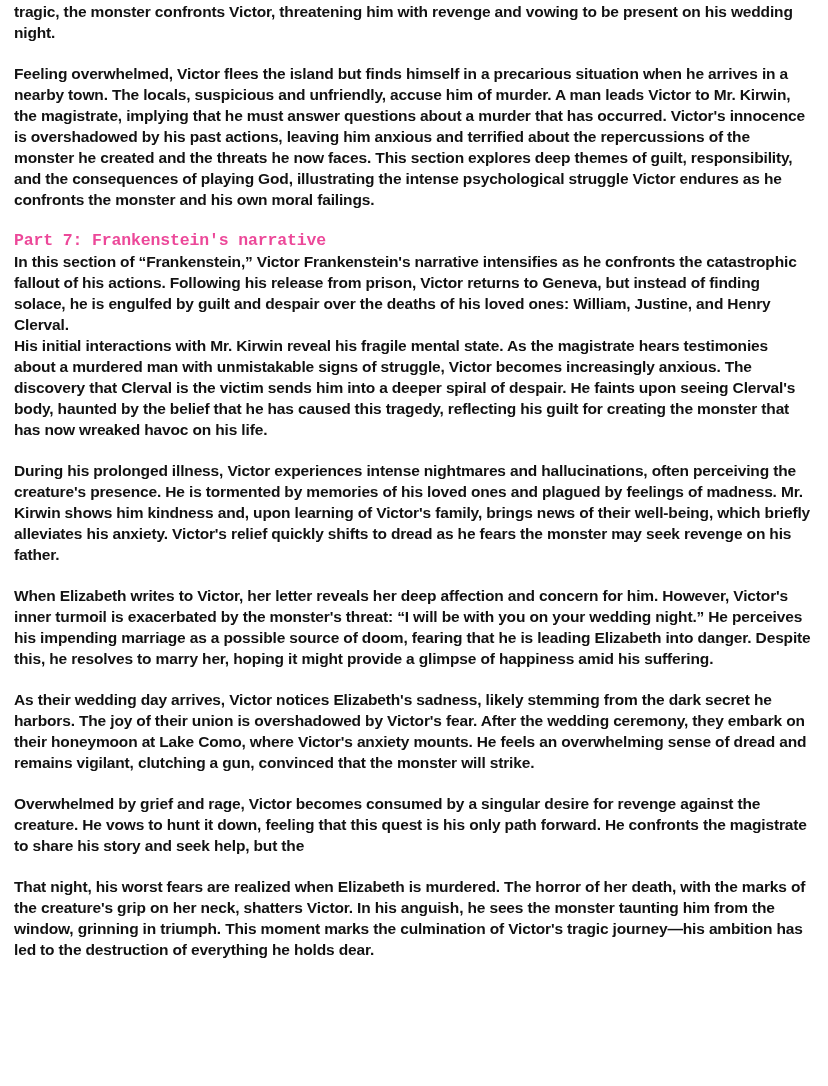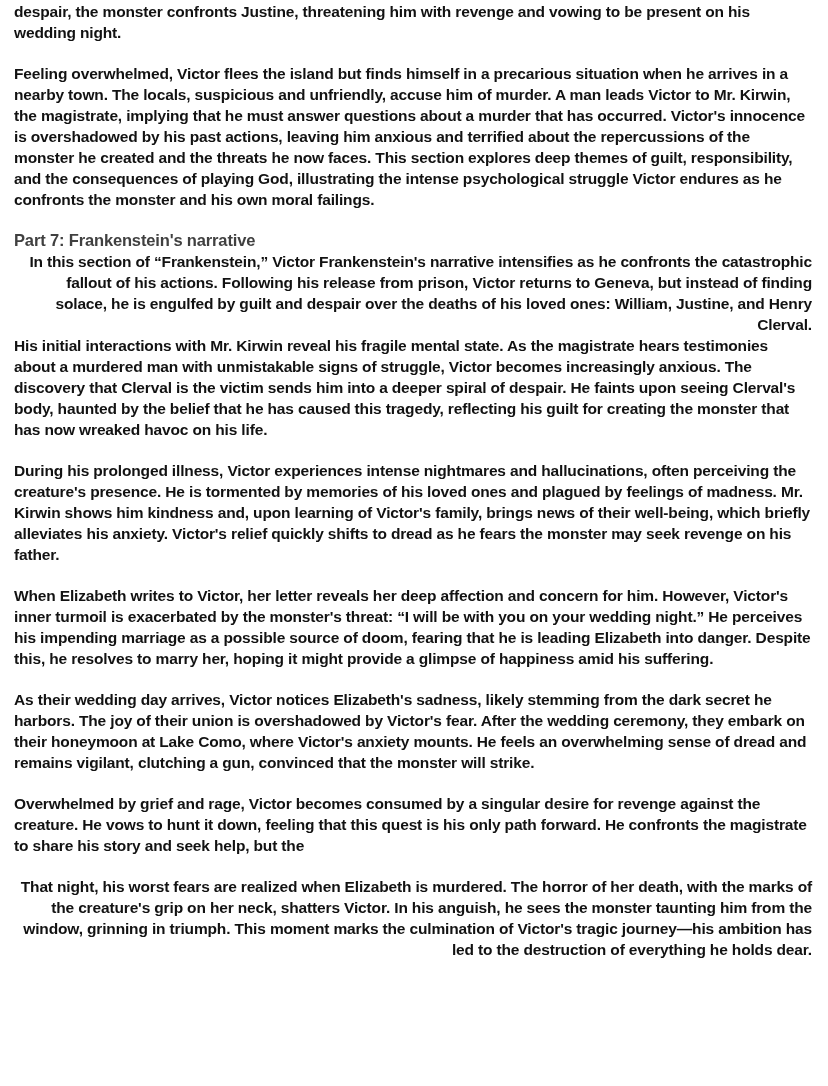--- a/index.html
+++ b/index.html
@@ -23,44 +23,43 @@
     font-size: 15.5px;
     line-height: 21px;
     letter-spacing: -0.15px;
     color: #121212;
   }
   .para {
     margin: 0 0 20px 0;
   }
   .para:last-child {
     margin-bottom: 0;
-    text-align: right;
   }
   .section-heading {
     margin: 0;
     font-size: 16.5px;
     line-height: 21px;
     font-weight: 700;
     color: #2db49e; 
   }
   .heading-block .para {
     margin-top: 0;
   }
 </style>
 </head>
 <body style="background: rgb(255, 255, 255);">
 
 <div class="page" style="color: rgb(18, 18, 18);">
 
-  <p class="para">despair, the monster confronts Justine, threatening him with revenge and vowing to be present on his wedding night.</p>
+  <p class="para">tragic, the monster confronts Victor, threatening him with revenge and vowing to be present on his wedding night.</p>
 
   <p class="para">Feeling overwhelmed, Victor flees the island but finds himself in a precarious situation when he arrives in a nearby town. The locals, suspicious and unfriendly, accuse him of murder. A man leads Victor to Mr. Kirwin, the magistrate, implying that he must answer questions about a murder that has occurred. Victor's innocence is overshadowed by his past actions, leaving him anxious and terrified about the repercussions of the monster he created and the threats he now faces. This section explores deep themes of guilt, responsibility, and the consequences of playing God, illustrating the intense psychological struggle Victor endures as he confronts the monster and his own moral failings.</p>
 
   <div class="heading-block">
-    <h2 class="section-heading" style="color: #404040;">Part 7: Frankenstein's narrative</h2>
+    <h2 class="section-heading" style="color: #ec4899; font-family: Liberation Mono, monospace;">Part 7: Frankenstein's narrative</h2>
     <p class="para">In this section of “Frankenstein,” Victor Frankenstein's narrative intensifies as he confronts the catastrophic fallout of his actions. Following his release from prison, Victor returns to Geneva, but instead of finding solace, he is engulfed by guilt and despair over the deaths of his loved ones: William, Justine, and Henry Clerval.</p>
   </div>
 
   <p class="para">His initial interactions with Mr. Kirwin reveal his fragile mental state. As the magistrate hears testimonies about a murdered man with unmistakable signs of struggle, Victor becomes increasingly anxious. The discovery that Clerval is the victim sends him into a deeper spiral of despair. He faints upon seeing Clerval's body, haunted by the belief that he has caused this tragedy, reflecting his guilt for creating the monster that has now wreaked havoc on his life.</p>
 
   <p class="para">During his prolonged illness, Victor experiences intense nightmares and hallucinations, often perceiving the creature's presence. He is tormented by memories of his loved ones and plagued by feelings of madness. Mr. Kirwin shows him kindness and, upon learning of Victor's family, brings news of their well-being, which briefly alleviates his anxiety. Victor's relief quickly shifts to dread as he fears the monster may seek revenge on his father.</p>
 
   <p class="para">When Elizabeth writes to Victor, her letter reveals her deep affection and concern for him. However, Victor's inner turmoil is exacerbated by the monster's threat: “I will be with you on your wedding night.” He perceives his impending marriage as a possible source of doom, fearing that he is leading Elizabeth into danger. Despite this, he resolves to marry her, hoping it might provide a glimpse of happiness amid his suffering.</p>
 
   <p class="para">As their wedding day arrives, Victor notices Elizabeth's sadness, likely stemming from the dark secret he harbors. The joy of their union is overshadowed by Victor's fear. After the wedding ceremony, they embark on their honeymoon at Lake Como, where Victor's anxiety mounts. He feels an overwhelming sense of dread and remains vigilant, clutching a gun, convinced that the monster will strike.</p>

